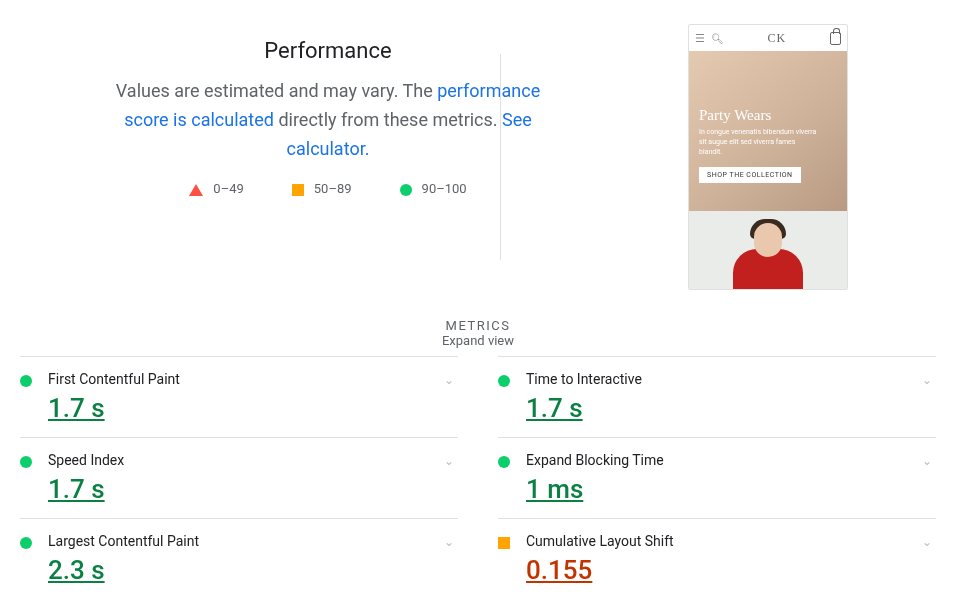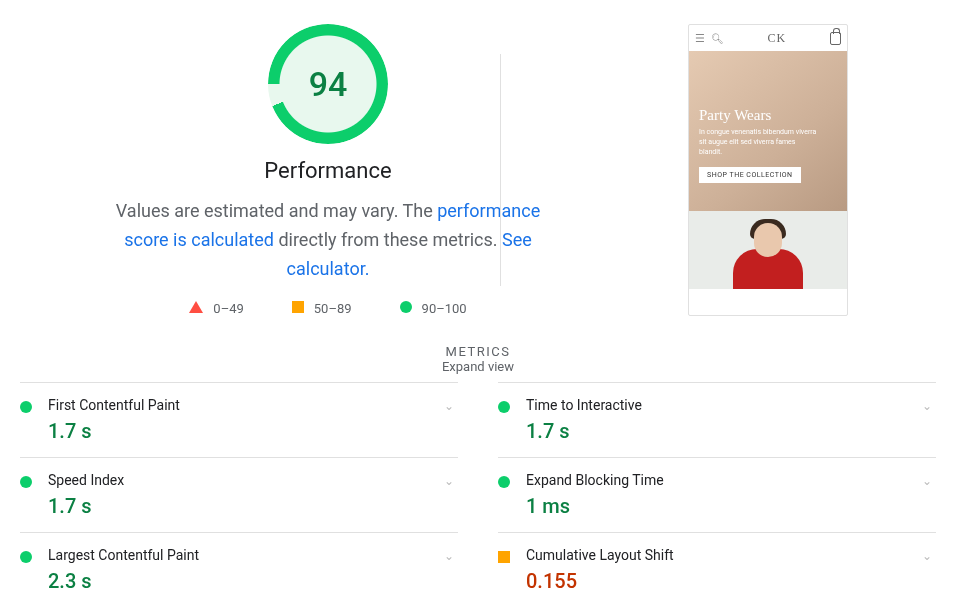--- a/index.html
+++ b/index.html
@@ -25,21 +25,21 @@
     background:conic-gradient(var(--green) 0deg var(--arc-deg), transparent var(--arc-deg) 360deg);
     -webkit-mask:radial-gradient(circle, transparent 48px, #000 49px);
             mask:radial-gradient(circle, transparent 48px, #000 49px);
     transform:rotate(-90deg);
   }
   .gauge-num{position:absolute;inset:0;display:flex;align-items:center;justify-content:center;font-size:34px;font-weight:500;color:var(--green-dark);}
   .gauge-title{margin-top:14px;font-size:22px;color:#202124;}
   .notes{margin-top:14px;font-size:18px;color:var(--text-muted);line-height:1.6;}
   .notes a{color:var(--link);text-decoration:none;}
   .scale{display:flex;justify-content:center;gap:48px;margin-top:18px;font-size:13px;color:var(--text-muted);}
-  .scale-item{display:flex;align-items:flex-start;gap:10px;}
+  .scale-item{display:flex;align-items:flex-end;gap:10px;}
   .mk-tri{width:0;height:0;border-left:7px solid transparent;border-right:7px solid transparent;border-bottom:12px solid #ff4e42;}
   .mk-sq{width:12px;height:12px;background:var(--orange);}
   .mk-ci{width:12px;height:12px;border-radius:50%;background:var(--green);}
   
   .thumb{width:160px;border:1px solid var(--border);border-radius:2px;overflow:hidden;background:#fff;box-shadow:0 0 0 0 rgba(0,0,0,0);}
   .thumb-head{height:26px;display:flex;align-items:center;justify-content:space-between;padding:0 6px;}
   .thumb-head-l{display:flex;align-items:center;gap:6px;color:#888;}
   .thumb-logo{font-family:serif;letter-spacing:1px;color:#666;font-size:12px;flex:1;text-align:center;}
   .thumb-bag{width:11px;height:13px;border:1px solid #666;border-radius:2px;position:relative;}
   .thumb-bag:before{content:"";position:absolute;top:-5px;left:2px;width:5px;height:5px;border:1px solid #666;border-bottom:none;border-radius:3px 3px 0 0;}
@@ -56,38 +56,33 @@
   .metrics-header{display:flex;justify-content:space-between;align-items:center;margin-top:28px;padding:0 2px;flex-direction:column;}
   .metrics-title{letter-spacing:1.5px;font-size:13px;color:var(--text-muted);}
   .expand{font-size:13px;color:var(--text-muted);}
   .metrics-grid{display:grid;grid-template-columns:1fr 1fr;column-gap:40px;margin-top:8px;}
   .metric{border-top:1px solid var(--border);padding:14px 6px 14px 0;display:flex;gap:16px;align-items:flex-start;position:relative;}
   .metric-marker{width:12px;height:12px;margin-top:4px;flex:none;}
   .metric-marker.ci{border-radius:50%;background:var(--green);}
   .metric-marker.sq{background:var(--orange);}
   .metric-body{flex:1;}
   .metric-label{font-size:14px;color:#202124;}
-  .metric-value{font-size:20px;font-weight:500;margin-top:6px;}
+  .metric-value{font-size:26px;font-weight:500;margin-top:6px;text-decoration:underline;}
   .metric-value.good{color:var(--green-dark);}
   .metric-value.avg{color:var(--orange-dark);}
   .metric-chev{position:absolute;right:4px;top:16px;color:#bdbdbd;font-size:12px;}
 </style>
 </head>
 <body>
 
 <div class="report">
 
   <div class="hero">
     <div class="hero-left">
       <div class="gauge-wrap">
-        <div class="gauge">
-          <div class="gauge-bg"></div>
-          <div class="gauge-arc" id="gauge-arc" style="--arc-deg: 338.4deg;"></div>
-          <div class="gauge-num">94</div>
-        </div>
         <div class="gauge-title">Performance</div>
       </div>
       <div class="notes">
         <span>Values are estimated and may vary. The </span><a href="#">performance score is calculated</a><span> directly from these metrics. </span><a href="#">See calculator.</a>
       </div>
       <div class="scale">
         <div class="scale-item">
             <span class="mk-tri"></span>
             <span>0–49</span>
           </div>

